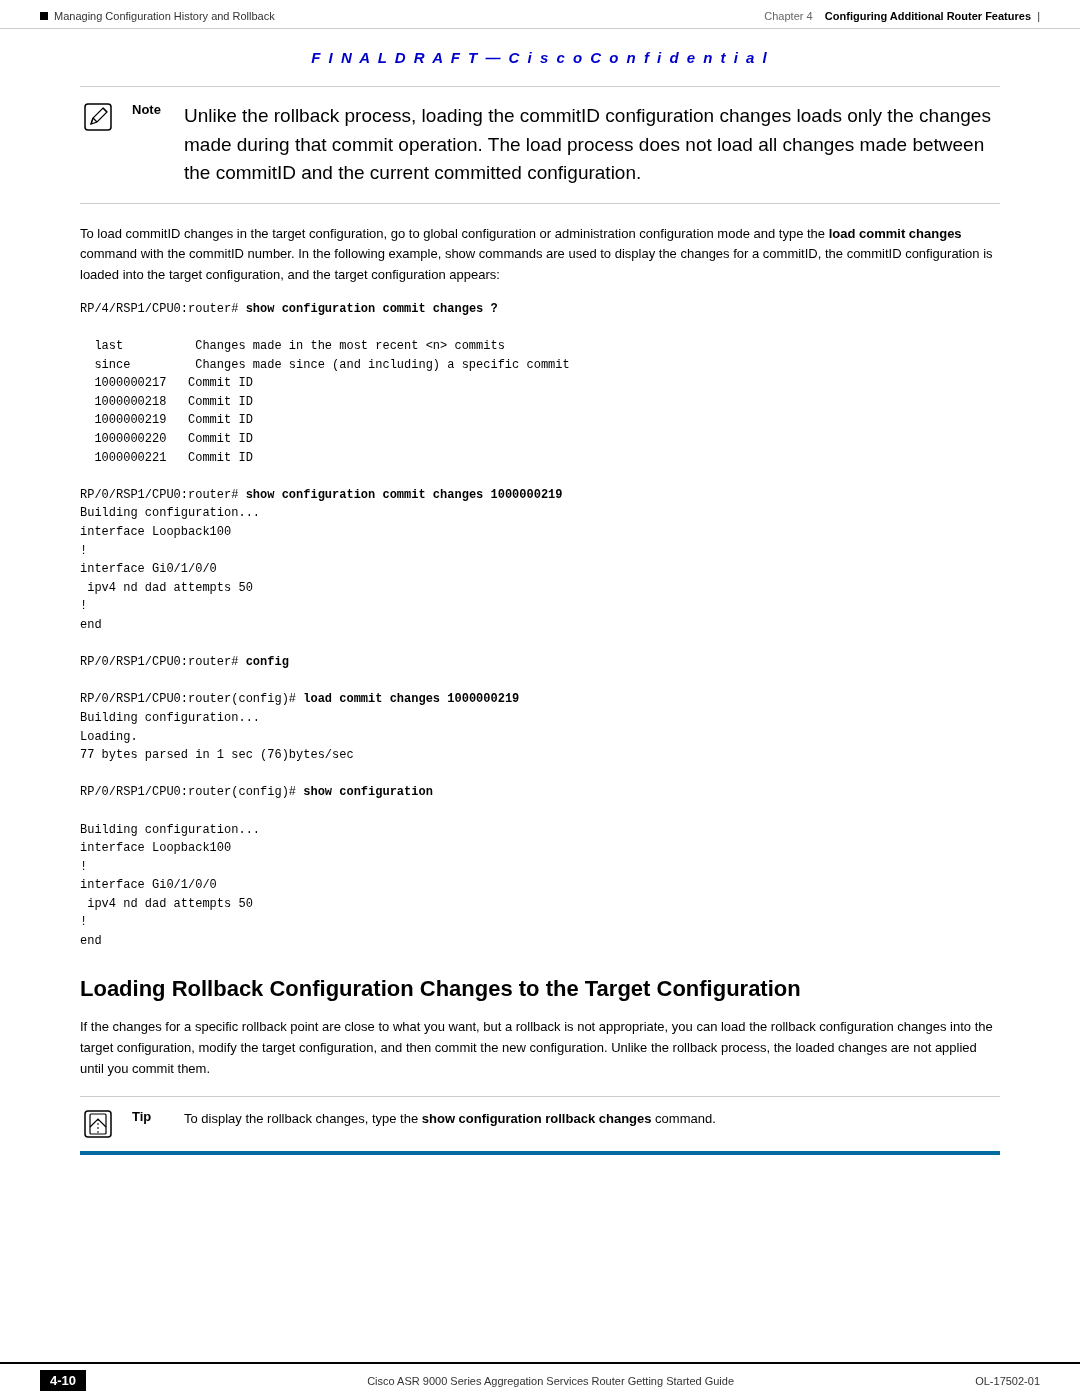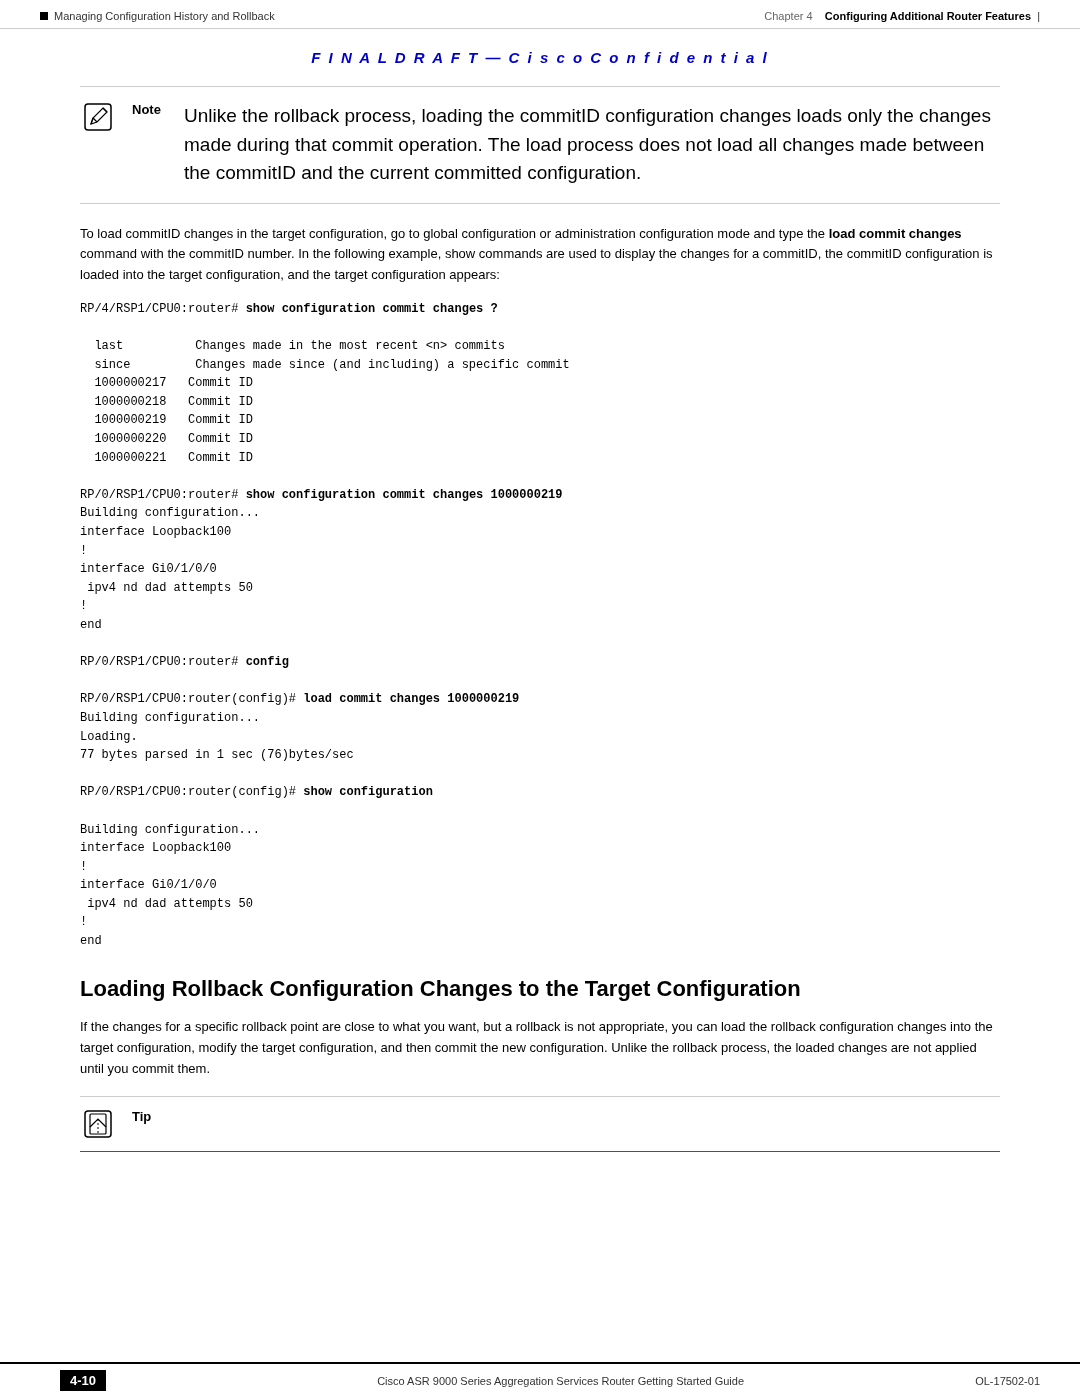--- a/index.html
+++ b/index.html
@@ -130,21 +130,21 @@
       margin: 24px 0 14px 0;
       line-height: 1.3;
     }
 
     
     .tip-block {
       display: flex;
       align-items: flex-start;
       gap: 16px;
       border-top: 1px solid #ccc;
-      border-bottom: 1px solid #0369a1;
+      border-bottom: 4px solid #0369a1;
       padding: 12px 0;
       margin-top: 16px;
     }
     .tip-label {
       font-weight: bold;
       font-size: 13px;
       min-width: 36px;
       flex-shrink: 0;
     }
     .tip-text {
@@ -171,21 +171,20 @@
       justify-content: space-between;
       align-items: center;
       padding: 6px 40px;
     }
     .page-num-box {
       background: #000;
       color: #fff;
       font-weight: bold;
       font-size: 13px;
       padding: 3px 10px;
-      margin-left: 20px;
     }
     .footer-center {
       font-size: 11px;
       color: #333;
       text-align: center;
       flex: 1;
       padding-left: 40px;
     }
     .footer-right {
       font-size: 11px;
@@ -277,20 +276,23 @@
 
       <div class="tip-icon-wrap">
         <svg width="30" height="30" viewBox="0 0 30 30" fill="none" xmlns="http://www.w3.org/2000/svg">
           <rect x="2" y="2" width="26" height="26" rx="3" fill="none" stroke="#000" stroke-width="1.5"></rect>
           <rect x="7" y="5" width="16" height="20" rx="1" stroke="#000" stroke-width="1.2" fill="none"></rect>
           <path d="M7 18 L15 10 L23 18" stroke="#000" stroke-width="1.2" fill="none"></path>
           <path d="M15 10 L15 25" stroke="#000" stroke-width="1" fill="none" stroke-dasharray="2,2"></path>
         </svg>
       </div>
       <div class="tip-label">Tip</div>
+      <div class="tip-text">
+        To display the rollback changes, type the <strong>show configuration rollback changes</strong> command.
+      </div>
     </div>
 
   </div>
 
   <div class="page-footer">
     <div class="page-num-box">4-10</div>
     <div class="footer-center">Cisco ASR 9000 Series Aggregation Services Router Getting Started Guide</div>
     <div class="footer-right">OL-17502-01</div>
   </div>
 

